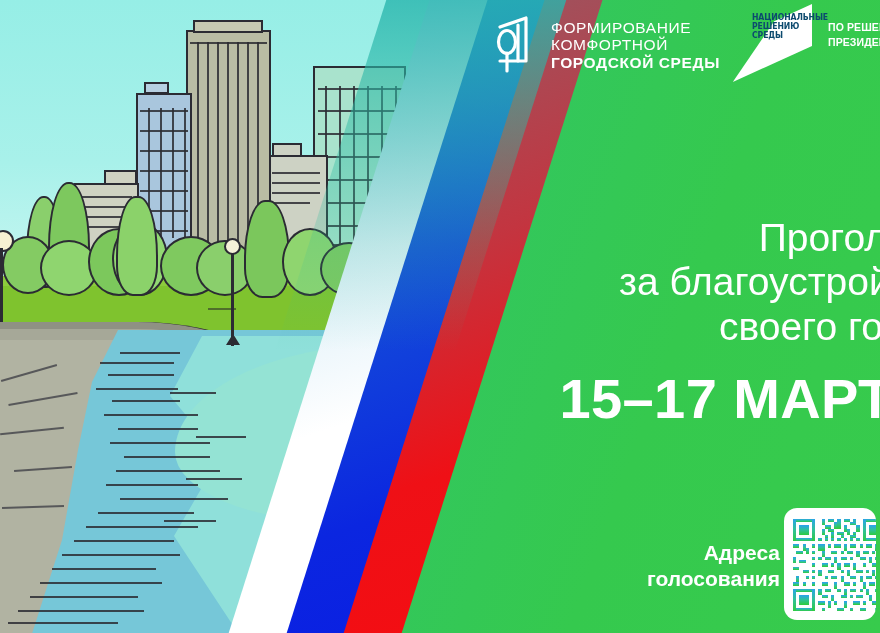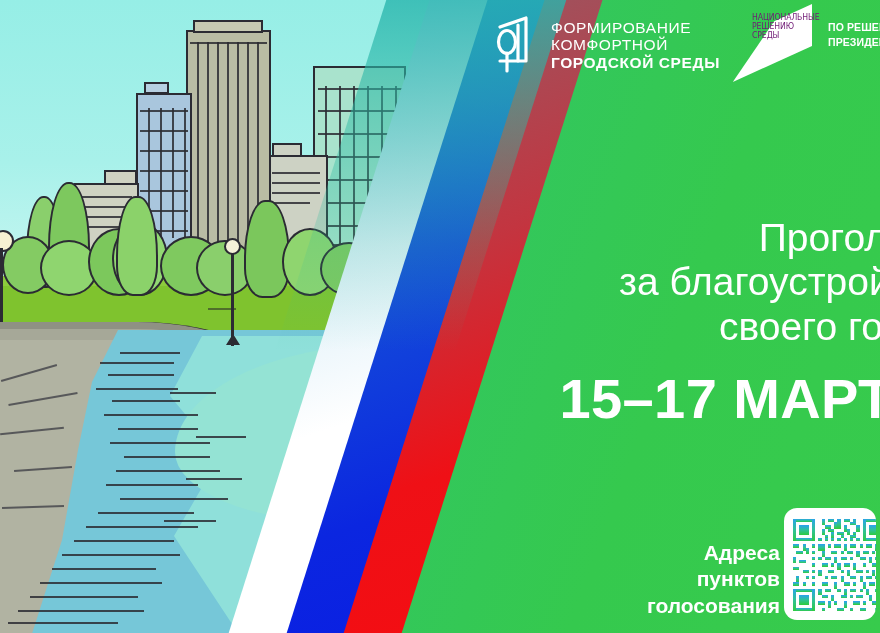--- a/index.html
+++ b/index.html
@@ -116,22 +116,22 @@
   #logo-block{position:absolute;left:492px;top:15px;display:flex;align-items:center;gap:13px;}
   #logo-mark{width:46px;height:60px;flex:0 0 auto;}
   #logo-text{color:#fff;line-height:1.12;}
   .logo-l1,.logo-l2{font-size:15.5px;letter-spacing:.6px;font-weight:400;}
   .logo-l3{font-size:15.5px;letter-spacing:.6px;font-weight:700;}
 
   
   #np-badge{position:absolute;left:722px;top:4px;width:90px;height:78px;}
   #np-wedge{position:absolute;left:0;top:0;width:90px;height:78px;background:#fff;
             clip-path:polygon(100% 0, 100% 54%, 12% 100%, 58% 22%);}
-  #np-words{position:absolute;left:30px;top:9px;width:58px;color:#701a75;
-            font-weight:400;line-height:1.06;text-align:left;}
+  #np-words{position:absolute;left:30px;top:9px;width:58px;color:#0c4a6e;
+            font-weight:700;line-height:1.06;text-align:left;}
   .np-w{font-size:8.6px;letter-spacing:-0.1px;display:block;
         font-family:"DejaVu Sans Condensed","Liberation Sans",sans-serif;}
   #np-right{position:absolute;left:828px;top:20px;width:120px;color:#fff;
             font-weight:800;font-size:10.5px;line-height:1.42;letter-spacing:.1px;
             white-space:nowrap;}
 
   
   #headline{
     position:absolute;left:450px;top:216px;width:520px;
     color:#fff;font-size:39px;line-height:1.14;font-weight:400;
@@ -336,21 +336,20 @@
   <div id="headline">
     <div>Проголосуй</div>
     <div>за благоустройство</div>
     <div>своего города</div>
   </div>
 
   <div id="dateline">15–17 МАРТА</div>
 
   <div id="addr">
     <div>Адреса</div>
-    <div>пунктов</div>
     <div>голосования</div>
   </div>
 
   <div id="qr-card">
     <svg id="qr-inner" viewBox="0 0 29 29" shape-rendering="crispEdges">
       <defs>
         <linearGradient id="qrg" x1="0" y1="0" x2="0" y2="1">
           <stop offset="0%" stop-color="#2BA3EA"></stop>
           <stop offset="45%" stop-color="#2FC0A0"></stop>
           <stop offset="100%" stop-color="#2FCB41"></stop>

